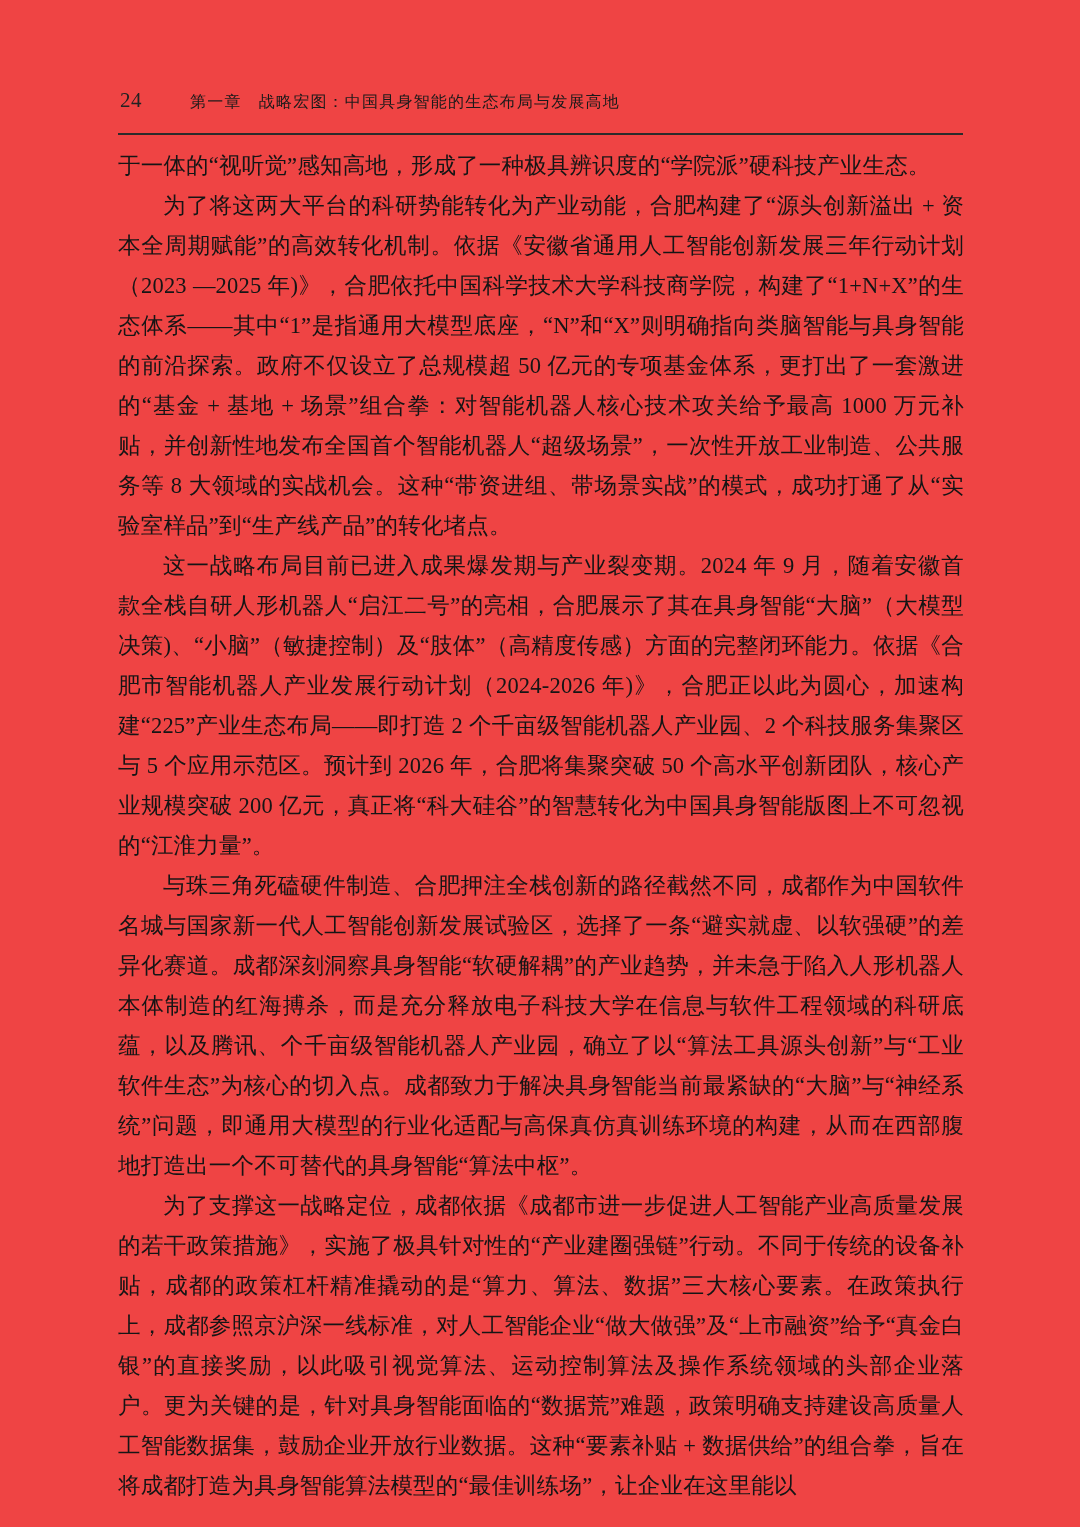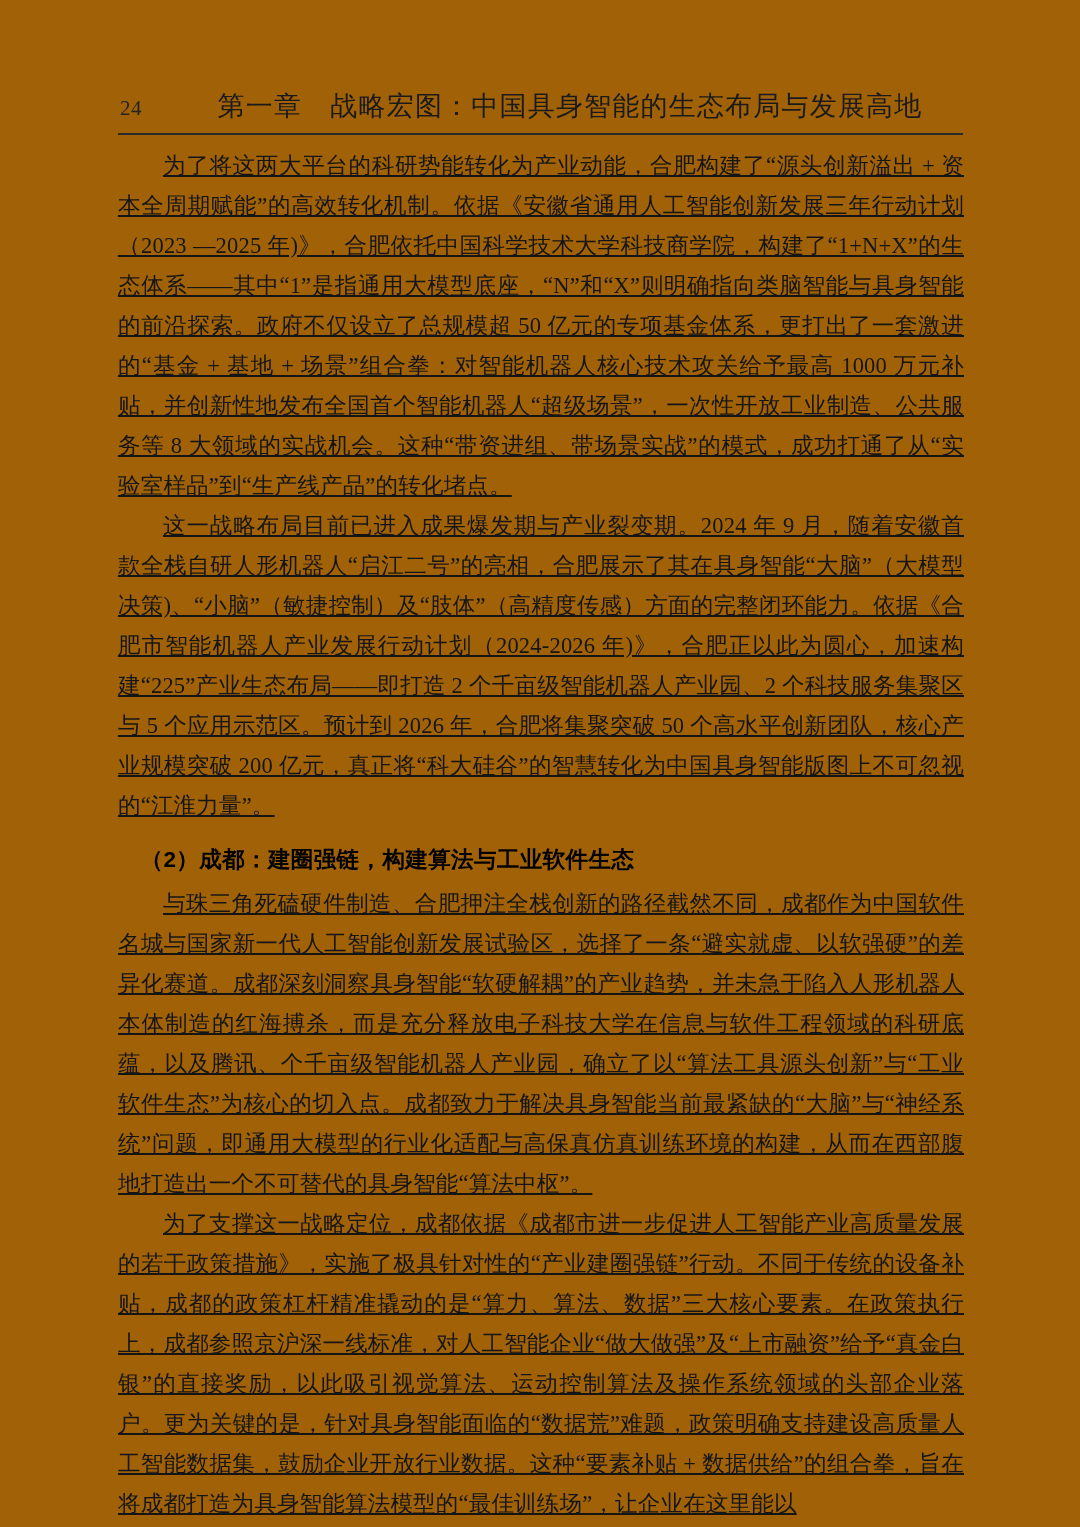--- a/index.html
+++ b/index.html
@@ -13,43 +13,43 @@
     font-family: "Liberation Serif", "DejaVu Serif", serif;
     color: #1a1a1a;
     position: relative;
     overflow: hidden;
   }
   .page {
     position: absolute;
     left: 0; top: 0;
     width: 1080px;
     height: 1527px;
-    background: #a16207;
+    background: #ef4444;
   }
   .header {
     position: absolute;
     left: 120px;
     top: 88px;
     width: 840px;
     height: 36px;
     display: flex;
     align-items: baseline;
   }
   .page-number {
     font-size: 21px;
     color: #222;
     width: 70px;
     flex: none;
     letter-spacing: 0.5px;
   }
   .chapter-title {
-    font-size: 27px;
+    font-size: 16px;
     color: #1a1a1a;
     flex: 1;
-    text-align: center;
+    text-align: left;
     letter-spacing: 1.2px;
     font-family: "Liberation Serif", "DejaVu Serif", serif;
     padding-right: 10px;
   }
   .rule {
     position: absolute;
     left: 118px;
     top: 133px;
     width: 845px;
     height: 2px;
@@ -65,21 +65,20 @@
     margin: 0;
     font-size: 22.5px;
     line-height: 40px;
     text-align: justify;
     text-justify: inter-ideograph;
     letter-spacing: 0.2px;
     color: #151515;
   }
   p.indent {
     text-indent: 2em;
-    text-decoration: underline;
   }
   h3.sub {
     margin: 14px 0 4px 0;
     font-size: 22.5px;
     line-height: 40px;
     font-weight: bold;
     text-indent: 1em;
     letter-spacing: 0.4px;
     color: #000;
     font-family: "Liberation Sans", "DejaVu Sans", sans-serif;
@@ -91,22 +90,22 @@
 <div class="page">
 
   <div class="header">
     <div class="page-number">24</div>
     <div class="chapter-title">第一章　战略宏图：中国具身智能的生态布局与发展高地</div>
   </div>
 
   <div class="rule"></div>
 
   <div class="body-col">
+    <p>于一体的“视听觉”感知高地，形成了一种极具辨识度的“学院派”硬科技产业生态。</p>
     <p class="indent">为了将这两大平台的科研势能转化为产业动能，合肥构建了“源头创新溢出 + 资本全周期赋能”的高效转化机制。依据《安徽省通用人工智能创新发展三年行动计划（2023 —2025 年)》，合肥依托中国科学技术大学科技商学院，构建了“1+N+X”的生态体系——其中“1”是指通用大模型底座，“N”和“X”则明确指向类脑智能与具身智能的前沿探索。政府不仅设立了总规模超 50 亿元的专项基金体系，更打出了一套激进的“基金 + 基地 + 场景”组合拳：对智能机器人核心技术攻关给予最高 1000 万元补贴，并创新性地发布全国首个智能机器人“超级场景”，一次性开放工业制造、公共服务等 8 大领域的实战机会。这种“带资进组、带场景实战”的模式，成功打通了从“实验室样品”到“生产线产品”的转化堵点。</p>
     <p class="indent">这一战略布局目前已进入成果爆发期与产业裂变期。2024 年 9 月，随着安徽首款全栈自研人形机器人“启江二号”的亮相，合肥展示了其在具身智能“大脑”（大模型决策)、“小脑”（敏捷控制）及“肢体”（高精度传感）方面的完整闭环能力。依据《合肥市智能机器人产业发展行动计划（2024-2026 年)》，合肥正以此为圆心，加速构建“225”产业生态布局——即打造 2 个千亩级智能机器人产业园、2 个科技服务集聚区与 5 个应用示范区。预计到 2026 年，合肥将集聚突破 50 个高水平创新团队，核心产业规模突破 200 亿元，真正将“科大硅谷”的智慧转化为中国具身智能版图上不可忽视的“江淮力量”。</p>
 
-    <h3 class="sub">（2）成都：建圈强链，构建算法与工业软件生态</h3>
 
     <p class="indent">与珠三角死磕硬件制造、合肥押注全栈创新的路径截然不同，成都作为中国软件名城与国家新一代人工智能创新发展试验区，选择了一条“避实就虚、以软强硬”的差异化赛道。成都深刻洞察具身智能“软硬解耦”的产业趋势，并未急于陷入人形机器人本体制造的红海搏杀，而是充分释放电子科技大学在信息与软件工程领域的科研底蕴，以及腾讯、个千亩级智能机器人产业园，确立了以“算法工具源头创新”与“工业软件生态”为核心的切入点。成都致力于解决具身智能当前最紧缺的“大脑”与“神经系统”问题，即通用大模型的行业化适配与高保真仿真训练环境的构建，从而在西部腹地打造出一个不可替代的具身智能“算法中枢”。</p>
     <p class="indent">为了支撑这一战略定位，成都依据《成都市进一步促进人工智能产业高质量发展的若干政策措施》，实施了极具针对性的“产业建圈强链”行动。不同于传统的设备补贴，成都的政策杠杆精准撬动的是“算力、算法、数据”三大核心要素。在政策执行上，成都参照京沪深一线标准，对人工智能企业“做大做强”及“上市融资”给予“真金白银”的直接奖励，以此吸引视觉算法、运动控制算法及操作系统领域的头部企业落户。更为关键的是，针对具身智能面临的“数据荒”难题，政策明确支持建设高质量人工智能数据集，鼓励企业开放行业数据。这种“要素补贴 + 数据供给”的组合拳，旨在将成都打造为具身智能算法模型的“最佳训练场”，让企业在这里能以</p>
   </div>
 
 </div>
 
 </body></html>

